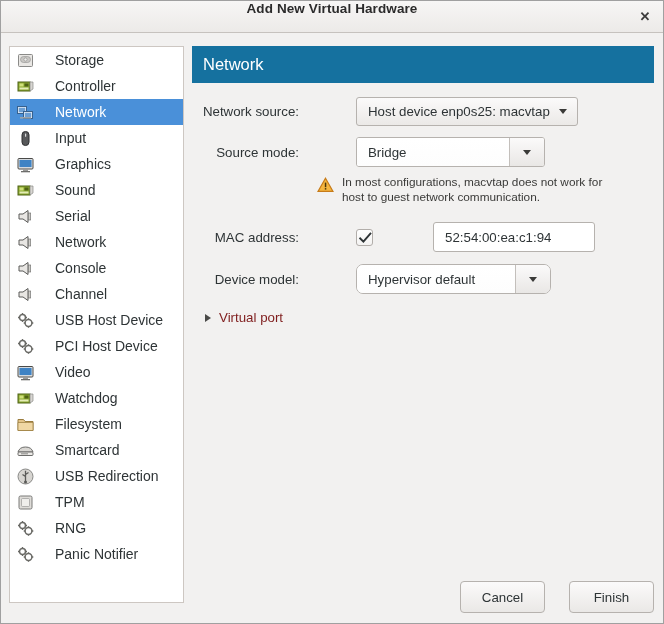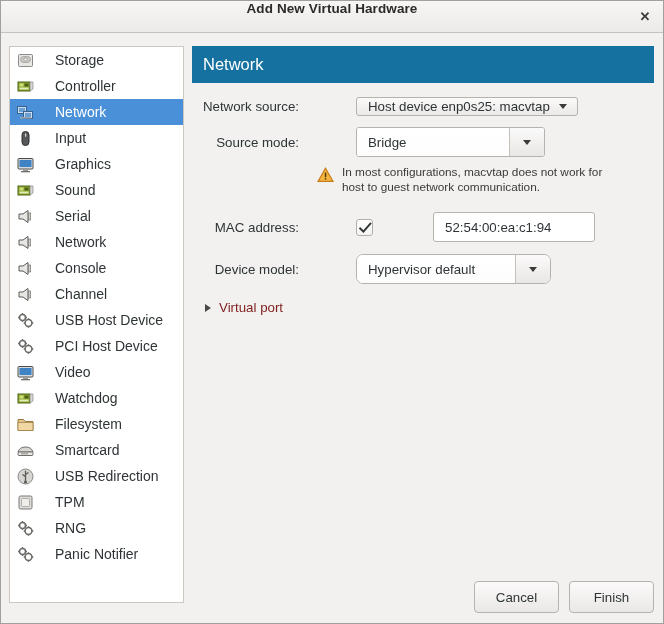--- a/index.html
+++ b/index.html
@@ -121,21 +121,21 @@
     color: #2e3436;
     padding-right: 9px;
     box-sizing: border-box;
     white-space: nowrap;
   }
 
   
   .combo-inline {
     display: inline-flex;
     align-items: center;
-    height: 19px;
+    height: 29px;
     box-sizing: border-box;
     padding: 0 10px 0 11px;
     background: linear-gradient(to bottom, #fbfafa 0%, #ebe9e7 100%);
     border: 1px solid #b6b2ae;
     border-radius: 3px;
     font-size: 13.3px;
     color: #2e3436;
     cursor: pointer;
   }
   .combo-inline .tri { margin-left: 9px; }
@@ -230,21 +230,21 @@
     border-left: 6px solid #4a4a48;
     margin-right: 8px;
   }
   #exp-label { font-size: 13.3px; color: #7f1d1d; }
 
   
   #footer {
     position: absolute;
     right: 9px; bottom: 10px;
     display: flex;
-    gap: 10px;
+    gap: 24px;
   }
   .btn {
     width: 85px; height: 32px;
     box-sizing: border-box;
     background: linear-gradient(to bottom, #fbfafa 0%, #eae8e6 100%);
     border: 1px solid #b6b2ae;
     border-radius: 4px;
     display: flex; align-items: center; justify-content: center;
     font-size: 13.3px;
     color: #2e3436;

